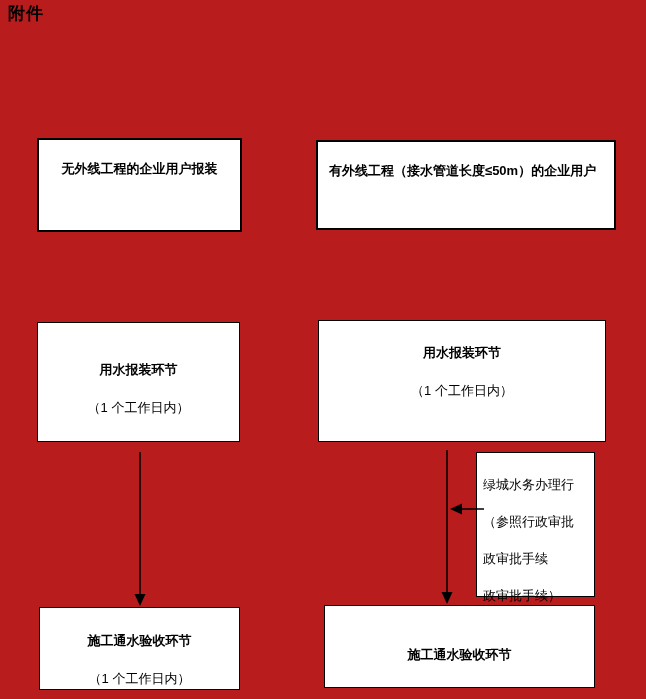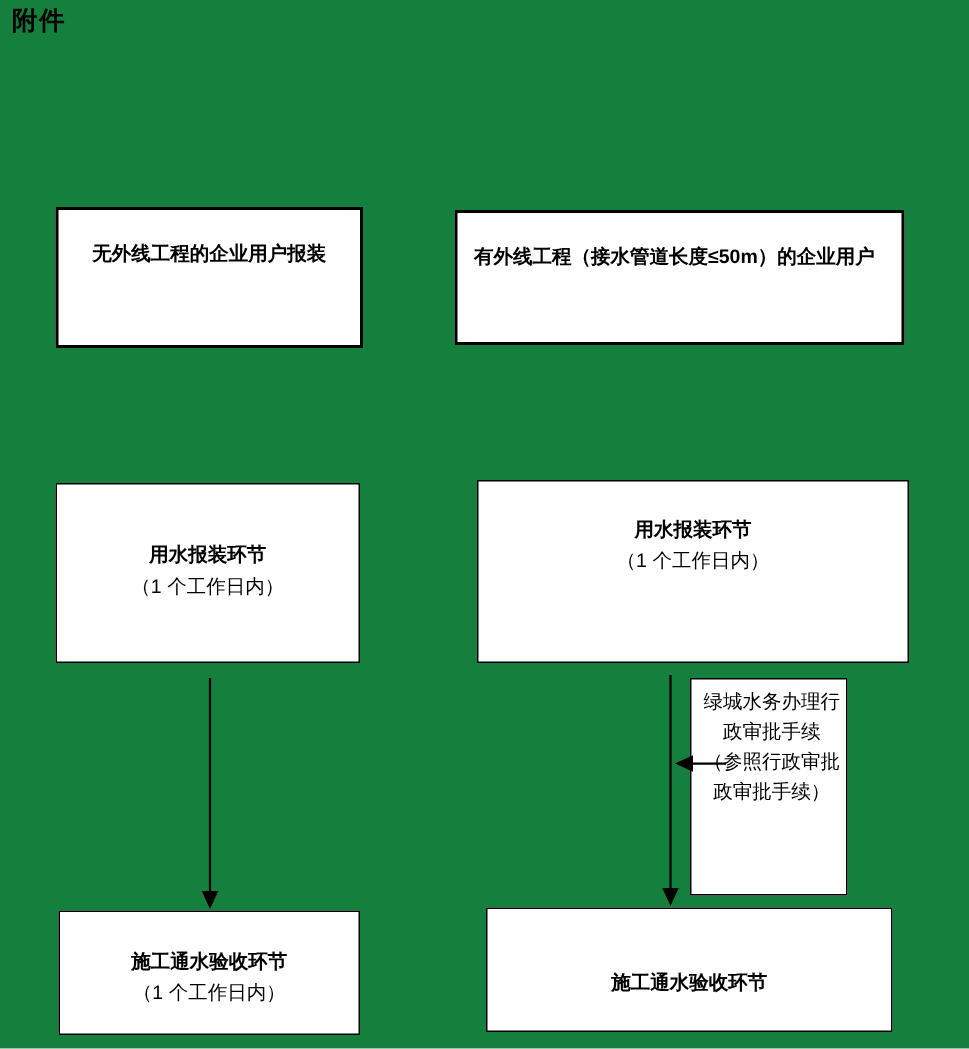--- a/index.html
+++ b/index.html
@@ -4,21 +4,21 @@
 <style>
   html, body {
     margin: 0;
     padding: 0;
     background: #ffffff;
   }
   #canvas {
     position: relative;
     width: 646px;
     height: 699px;
-    background: #15803d;
+    background: #b91c1c;
     font-family: "Liberation Sans", sans-serif;
     color: #000000;
     overflow: hidden;
   }
   .attachment {
     position: absolute;
     left: 8px;
     top: 2px;
     font-size: 17px;
     font-weight: 700;
@@ -38,32 +38,32 @@
     position: absolute;
     background: #ffffff;
     border: 1px solid #000000;
     box-sizing: border-box;
     font-size: 13px;
     line-height: 20px;
   }
   .fbox.thick { border-width: 2px; }
   .fbox.center { text-align: center; }
   .fbox .bold-line { font-weight: 700; margin-top: 12px; }
-  .fbox .normal-line { font-weight: 400; }
+  .fbox .normal-line { font-weight: 400; margin-top: 17px; }
 
   
   #box-l1 { left: 37px;  top: 138px; width: 205px; height: 94px;  padding-top: 7px; }
-  #box-r1 { left: 303px; top: 140px; width: 300px; height: 90px;  padding: 7px 10px 0 11px; text-align: left; line-height: 19px; }
+  #box-r1 { left: 316px; top: 140px; width: 300px; height: 90px;  padding: 7px 10px 0 11px; text-align: left; line-height: 19px; }
 
   
   #box-l2 { left: 37px;  top: 322px; width: 203px; height: 120px; padding-top: 24px; line-height: 21px; }
   #box-r2 { left: 318px; top: 320px; width: 288px; height: 122px; padding-top: 9px;  line-height: 21px; }
 
   
-  #box-side { left: 460px; top: 452px; width: 105px; height: 145px; padding: 5px 2px 0 6px; text-align: center; font-weight: 400; }
+  #box-side { left: 476px; top: 452px; width: 119px; height: 145px; padding: 5px 2px 0 6px; text-align: left; font-weight: 400; }
 
   
   #box-l3 { left: 39px;  top: 607px; width: 201px; height: 83px; padding-top: 10px; line-height: 21px; }
   #box-r3 { left: 324px; top: 605px; width: 271px; height: 83px; padding-top: 26px; line-height: 21px; }
 
   #arrow-layer {
     position: absolute;
     left: 0;
     top: 0;
     width: 646px;
@@ -92,22 +92,22 @@
     <div class="normal-line">（1 个工作日内）</div>
   </div>
 
   <div class="fbox center" id="box-r2">
     <div class="bold-line">用水报装环节</div>
     <div class="normal-line">（1 个工作日内）</div>
   </div>
 
   <div class="fbox" id="box-side">
     <div class="normal-line">绿城水务办理行</div>
+    <div class="normal-line">（参照行政审批</div>
     <div class="normal-line">政审批手续</div>
-    <div class="normal-line">（参照行政审批</div>
     <div class="normal-line">政审批手续）</div>
   </div>
 
   <div class="fbox center" id="box-l3">
     <div class="bold-line">施工通水验收环节</div>
     <div class="normal-line">（1 个工作日内）</div>
   </div>
 
   <div class="fbox center" id="box-r3">
     <div class="bold-line">施工通水验收环节</div>

